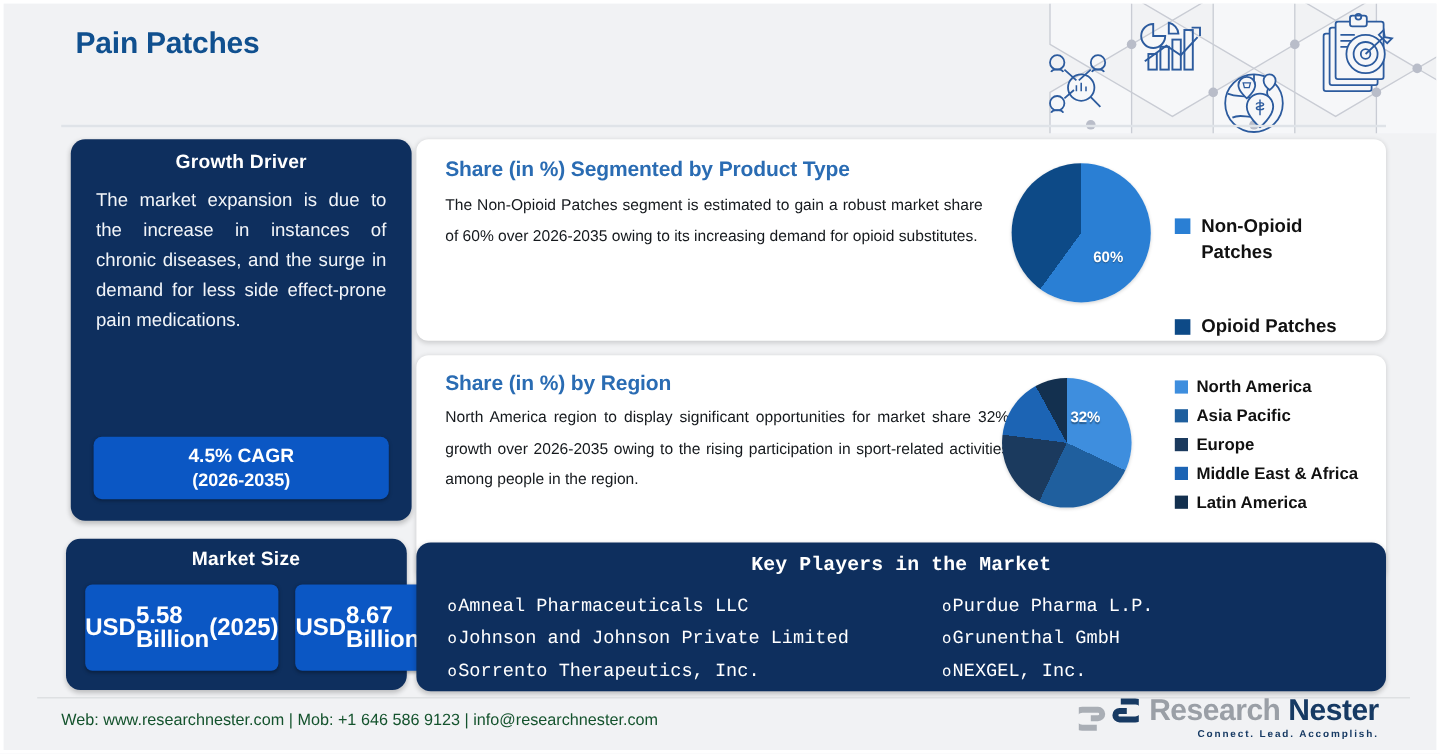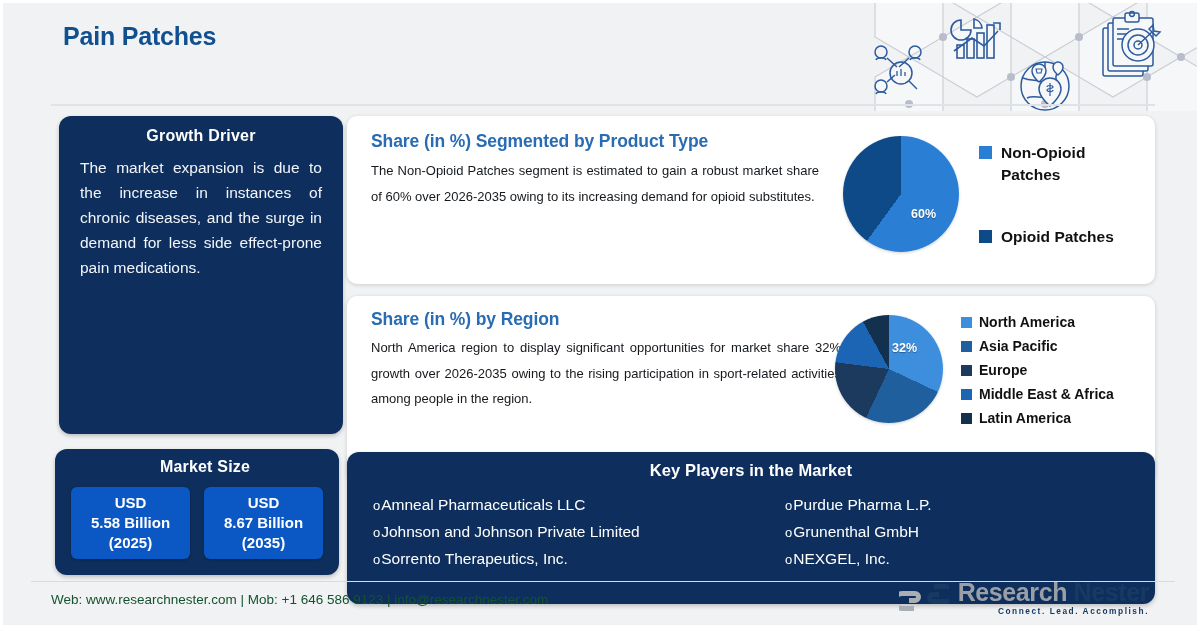--- a/index.html
+++ b/index.html
@@ -82,23 +82,23 @@
     text-align: center; font-size: 16px; font-weight: bold;
     margin-top: 9px; letter-spacing: .2px; margin-left: 16px;
   }
   #size-boxes {
     position: absolute; left: 16px; right: 16px; top: 38px;
     display: flex; gap: 14px;
   }
   .size-box {
     flex: 1; height: 72px; background: #0b57c4; border-radius: 6px;
     box-shadow: 0 1px 3px rgba(0,0,0,.3);
-    display: flex; flex-direction: column;
+    display: flex; 
     align-items: center; justify-content: center;
-    font-weight: bold; font-size: 15px; line-height: 20px;
+    font-weight: bold; font-size: 20px; line-height: 20px;
   }
 
   
   #product-card { left: 344px; top: 113px; width: 808px; height: 168px; }
   #region-card  { left: 344px; top: 293px; width: 808px; height: 187px; }
   .sec-title {
     font-size: 17.5px; font-weight: bold; color: #2a6cb3;
     letter-spacing: -0.1px;
   }
   .sec-body {
@@ -122,37 +122,37 @@
     position: absolute; color: #ffffff; font-weight: bold; font-size: 12.5px;
     text-shadow: 0 1px 1px rgba(0,0,0,.35);
   }
   #pie-product-label { left: 564px; top: 68px; margin-top: 23px; }
   #pie-region-label  { left: 545px; top: 45px; }
 
   
   .legend { position: absolute; }
   #legend-product { left: 632px; top: 26px; }
   #legend-product .li {
-    display: flex; align-items: flex-start; gap: 9px; margin-bottom: 40px;
+    display: flex; align-items: flex-start; gap: 9px; margin-bottom: 40px; margin-top: 36px;
   }
   #legend-product .li:last-child { margin-bottom: 0; }
   #legend-product .sw { width: 13px; height: 13px; margin-top: 4px; flex: 0 0 13px; }
   #legend-product .lb {
     font-size: 15.5px; font-weight: bold; color: #111; line-height: 22px;
     max-width: 128px;
   }
-  #legend-region { left: 614px; top: 17px; }
+  #legend-region { left: 632px; top: 17px; }
   #legend-region .li {
     display: flex; align-items: center; gap: 7px; margin-bottom: 5px;
   }
   #legend-region .sw { width: 11px; height: 11px; flex: 0 0 11px; }
   #legend-region .lb { font-size: 14px; font-weight: bold; color: #111; line-height: 19px; }
 
   
-  #players-card { left: 344px; top: 449px; width: 808px; height: 152px; }
+  #players-card { left: 344px; top: 449px; width: 808px; height: 124px; font-family: Liberation Mono, monospace; }
   #players-card .card-title {
     text-align: center; font-size: 16.5px; font-weight: bold;
     margin-top: 9px; letter-spacing: .1px;
   }
   #players-cols {
     position: absolute; left: 20px; right: 20px; top: 40px;
     display: flex;
   }
   #players-cols .col { width: 50%; padding-left: 6px; }
   #players-cols .col:last-child { padding-left: 34px; }
@@ -168,21 +168,21 @@
   #foot-rule {
     position: absolute; bottom: 43px; left: 28px; width: 1144px; height: 1px;
     background: #d9dbde;
   }
   #footer-text {
     position: absolute; left: 48px; bottom: 18px;
     font-size: 13.5px; color: #14532d;
   }
   #logo {
     position: absolute; right: 48px; bottom: 10px;
-    display: flex; align-items: center; gap: 9px;
+    display: flex; align-items: flex-start; gap: 9px;
   }
   #logo .mark { width: 50px; height: 31px; }
   #logo .words { line-height: 1; }
   #logo .wl { font-size: 25px; font-weight: bold; letter-spacing: -0.4px; }
   #logo .wl .g { color: #9a9fa6; }
   #logo .wl .n { color: #173a63; }
   #logo .tag {
     font-size: 8.3px; font-weight: bold; color: #173a63;
     letter-spacing: 1.55px; margin-top: 2px; text-align: right;
   }
@@ -266,20 +266,24 @@
   </svg>
 
   <div id="header">
     <div class="t1">Pain Patches</div>
   </div>
   <div id="hdr-rule"></div>
 
   <div class="navy-card" id="growth-card">
     <div class="card-title">Growth Driver</div>
     <div class="body">The market expansion is due to the increase in instances of chronic diseases, and the surge in demand for less side effect-prone pain medications.</div>
+    <div id="cagr-badge" style="background: rgb(11, 87, 196);">
+      <div class="l1">4.5% CAGR</div>
+      <div class="l2">(2026-2035)</div>
+    </div>
   </div>
 
   <div class="navy-card" id="size-card">
     <div class="card-title">Market Size</div>
     <div id="size-boxes">
       <div class="size-box" style="background: rgb(11, 87, 196);">
         <span>USD</span>
         <span>5.58 Billion</span>
         <span>(2025)</span>
       </div>

